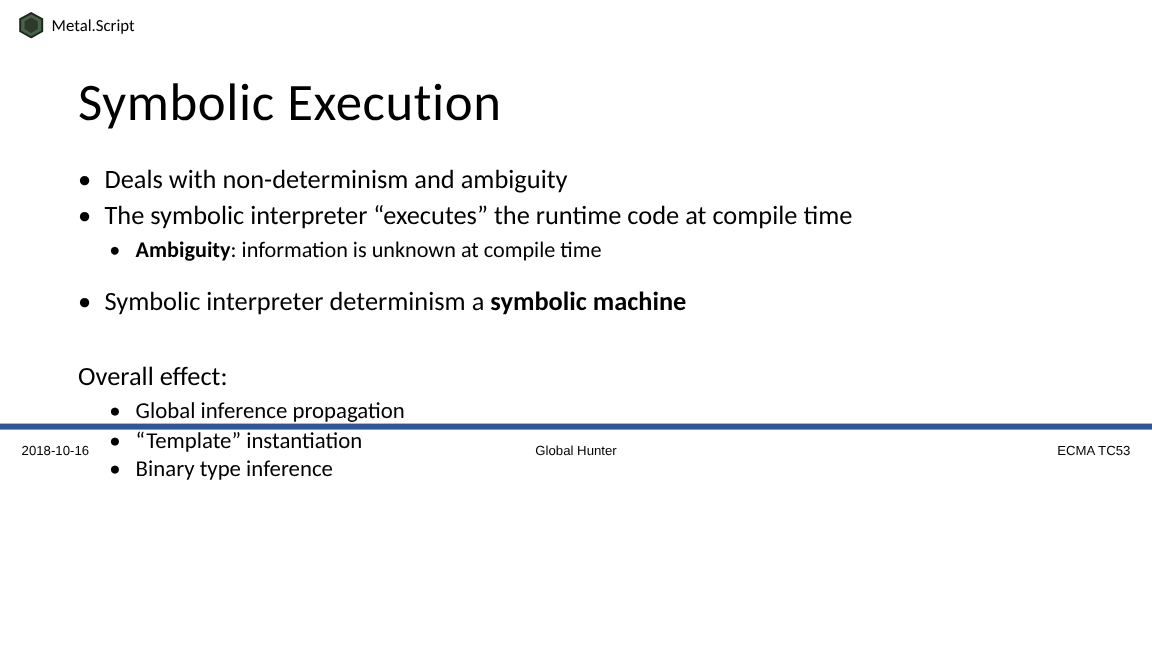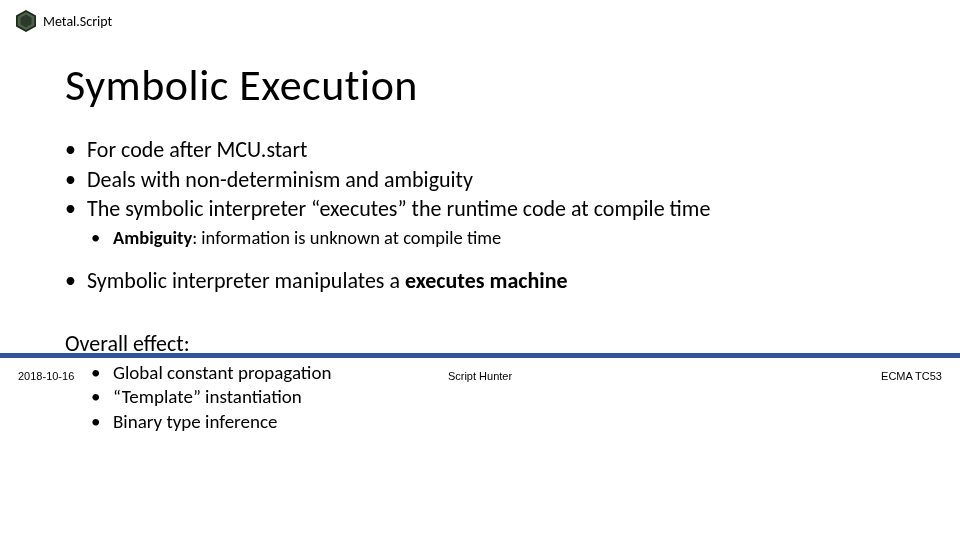--- a/index.html
+++ b/index.html
@@ -42,43 +42,42 @@
         <polygon points="12,5 18,8.5 18,15.5 12,19 6,15.5 6,8.5" fill="#2c3a2c"></polygon>
       </svg>
     </span>
     <span class="header-title">Metal.Script</span>
   </div>
 
   <h1 class="title">Symbolic Execution</h1>
 
   <div class="body">
     <ul class="bullets">
-      <li>For code after MCU.start</li>
       <li>Deals with non-determinism and ambiguity</li>
       <li>The symbolic interpreter “executes” the runtime code at compile time</li>
     </ul>
     <ul class="sub">
       <li>
         <b class="term">Ambiguity</b><span>: information is unknown at compile time</span>
       </li>
     </ul>
     <ul class="bullets">
       <li>
-        <span>Symbolic interpreter manipulates a </span><b class="term">executes machine</b>
+        <span>Symbolic interpreter determinism a </span><b class="term">symbolic machine</b>
       </li>
     </ul>
 
     <div class="overall">Overall effect:</div>
     <ul class="sub2">
-      <li>Global constant propagation</li>
+      <li>Global inference propagation</li>
       <li>“Template” instantiation</li>
       <li>Binary type inference</li>
     </ul>
   </div>
 
   <div class="divider"></div>
   <div class="footer">
     <span>2018-10-16</span>
-    <span class="center">Script Hunter</span>
+    <span class="center">Global Hunter</span>
     <span>ECMA TC53</span>
   </div>
 
 </div>
 
 </body></html>

